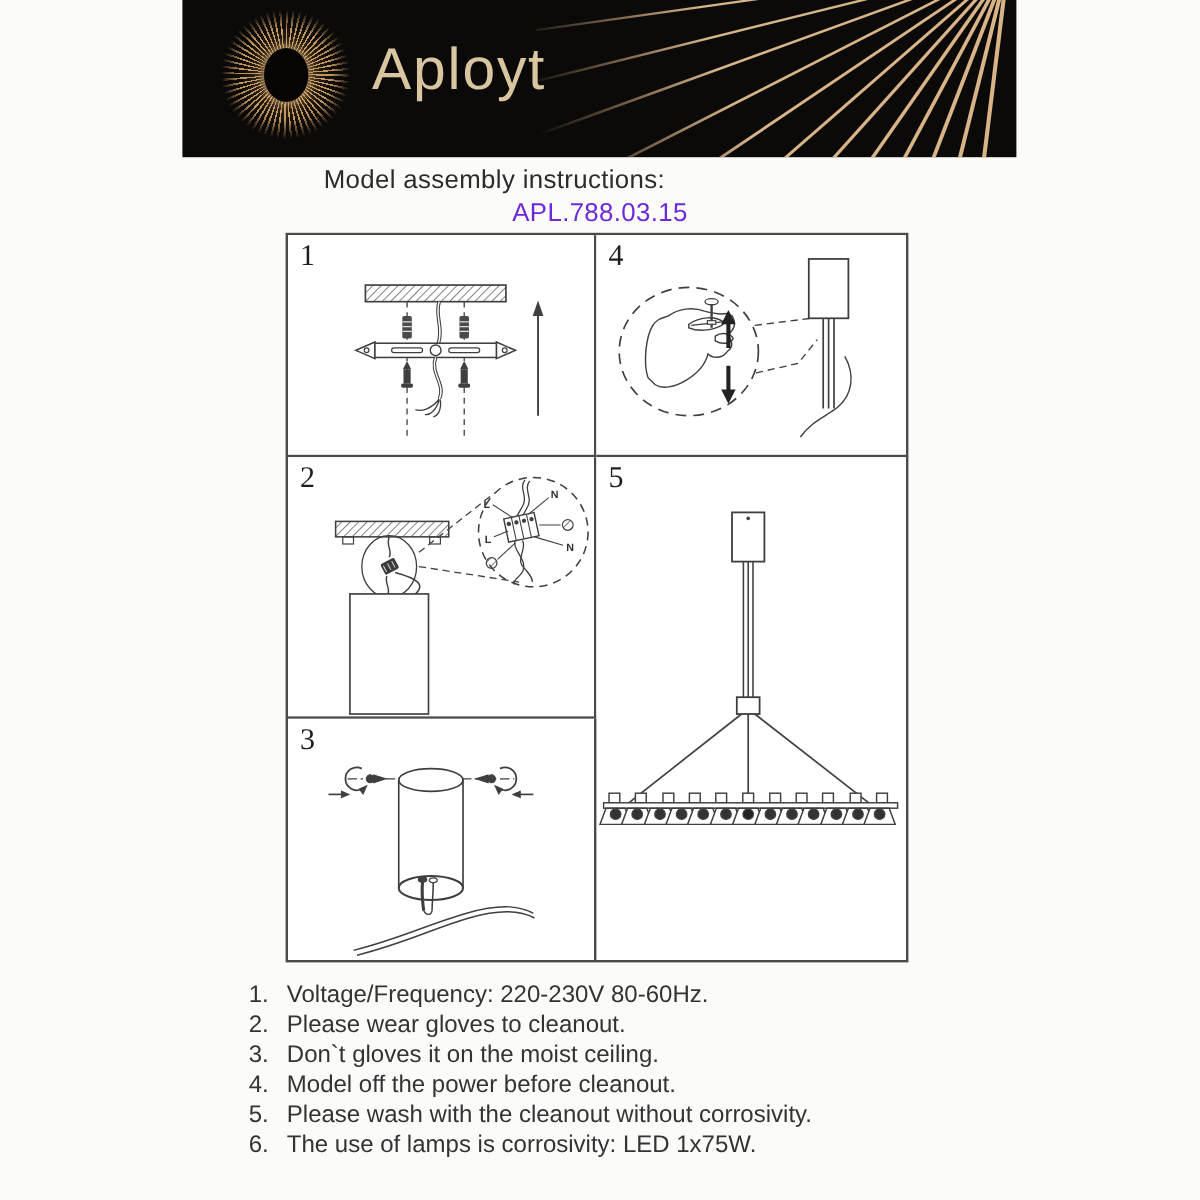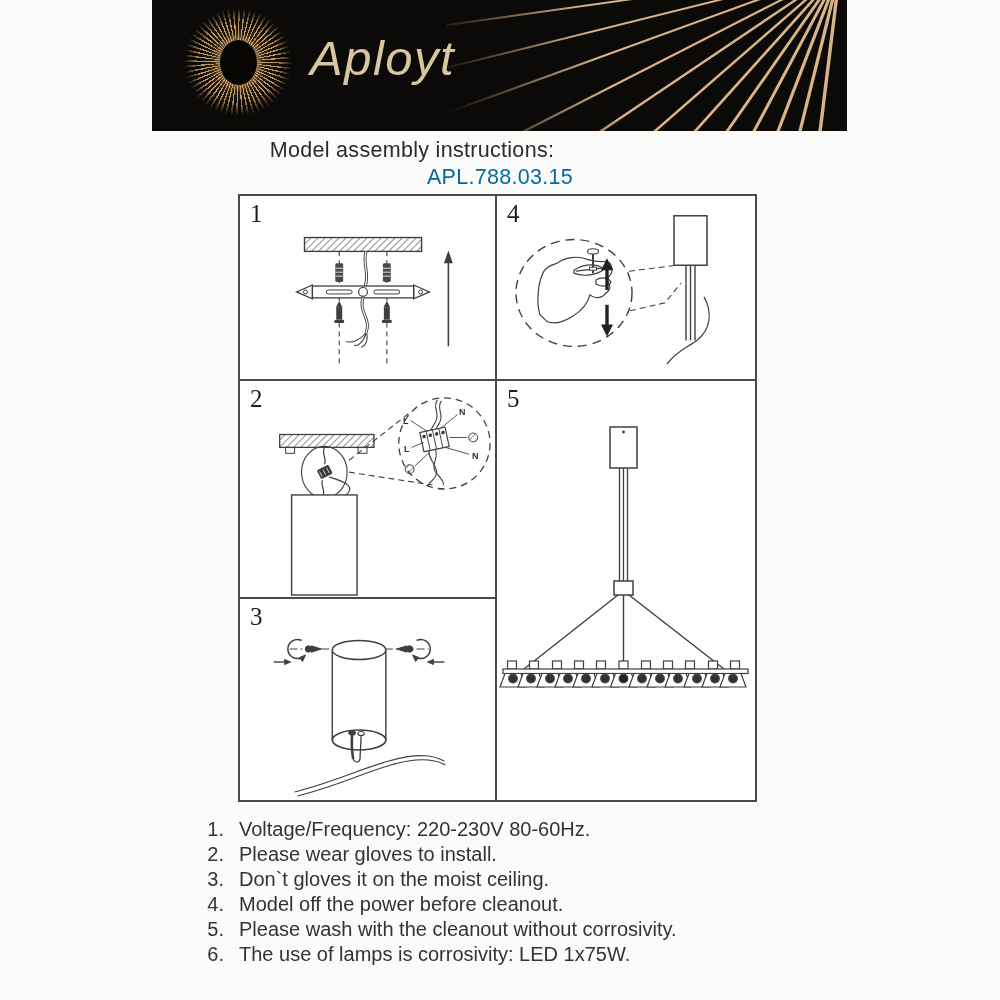--- a/index.html
+++ b/index.html
@@ -1,33 +1,33 @@
 <!DOCTYPE html>
 <html><head>
 <meta charset="utf-8">
 <style>
   html,body{margin:0;padding:0;}
   body{width:1000px;height:1000px;background:#fbfbfa;font-family:"Liberation Sans",sans-serif;}
   .page{position:relative;width:1000px;height:1000px;overflow:hidden;}
 
   
-  .banner{position:absolute;left:152px;top:0;width:695px;height:131px;background:#0b0a08;overflow:hidden;font-style:italic;}
+  .banner{position:absolute;left:152px;top:0;width:695px;height:131px;background:#0b0a08;overflow:hidden;}
   .sunburst{position:absolute;left:30px;top:6px;width:112px;height:112px;border-radius:50%;
     background:repeating-conic-gradient(from 0deg, rgba(205,156,96,.95) 0deg 2.1deg, rgba(205,156,96,0) 2.1deg 6deg);
     -webkit-mask:radial-gradient(circle at 50% 50%, rgba(0,0,0,0) 0 16px, #000 22px 38px, rgba(0,0,0,0) 54px);
     mask:radial-gradient(circle at 50% 50%, rgba(0,0,0,0) 0 16px, #000 22px 38px, rgba(0,0,0,0) 54px);}
   .sunburst-core{position:absolute;left:68px;top:40px;width:37px;height:45px;border-radius:50%;background:#070503;
     box-shadow:0 0 20px 6px rgba(219,170,110,.42),0 0 6px 2px rgba(233,195,135,.55);}
   .brand{position:absolute;left:158px;top:32px;font-size:49px;line-height:52px;color:#d9c5a0;
     letter-spacing:1.5px;font-weight:400;}
   .corner-rays{position:absolute;right:0;top:0;width:400px;height:131px;}
 
   
   .title1{position:absolute;left:0;top:138px;width:824px;text-align:center;font-size:21.5px;color:#2b2b2b;letter-spacing:.3px;}
-  .title2{position:absolute;left:0;top:165px;width:1000px;text-align:center;font-size:21.5px;color:#0369a1;letter-spacing:.3px;}
+  .title2{position:absolute;left:0;top:165px;width:1000px;text-align:center;font-size:21.5px;color:#6d28d9;letter-spacing:.3px;}
 
   
   .grid{position:absolute;left:238px;top:194px;width:515px;height:604px;border:2px solid #4a4a4a;background:#fff;
     display:grid;grid-template-columns:257px 258px;grid-template-rows:185px 218px 201px;}
   .panel{position:relative;background:#fff;}
   .p1{grid-area:1/1;border-right:2px solid #4a4a4a;border-bottom:2px solid #4a4a4a;}
   .p4{grid-area:1/2;border-bottom:2px solid #4a4a4a;}
   .p2{grid-area:2/1;border-right:2px solid #4a4a4a;border-bottom:2px solid #4a4a4a;}
   .p5{grid-area:2/2/span 2/3;}
   .p3{grid-area:3/1;border-right:2px solid #4a4a4a;}
@@ -358,21 +358,21 @@
     </div>
   </div>
 
   <div class="instr">
     <div class="row">
       <span class="num">1.</span>
       <span class="txt">Voltage/Frequency: 220-230V 80-60Hz.</span>
     </div>
     <div class="row">
       <span class="num">2.</span>
-      <span class="txt">Please wear gloves to install.</span>
+      <span class="txt">Please wear gloves to cleanout.</span>
     </div>
     <div class="row">
       <span class="num">3.</span>
       <span class="txt">Don`t gloves it on the moist ceiling.</span>
     </div>
     <div class="row">
       <span class="num">4.</span>
       <span class="txt">Model off the power before cleanout.</span>
     </div>
     <div class="row">

